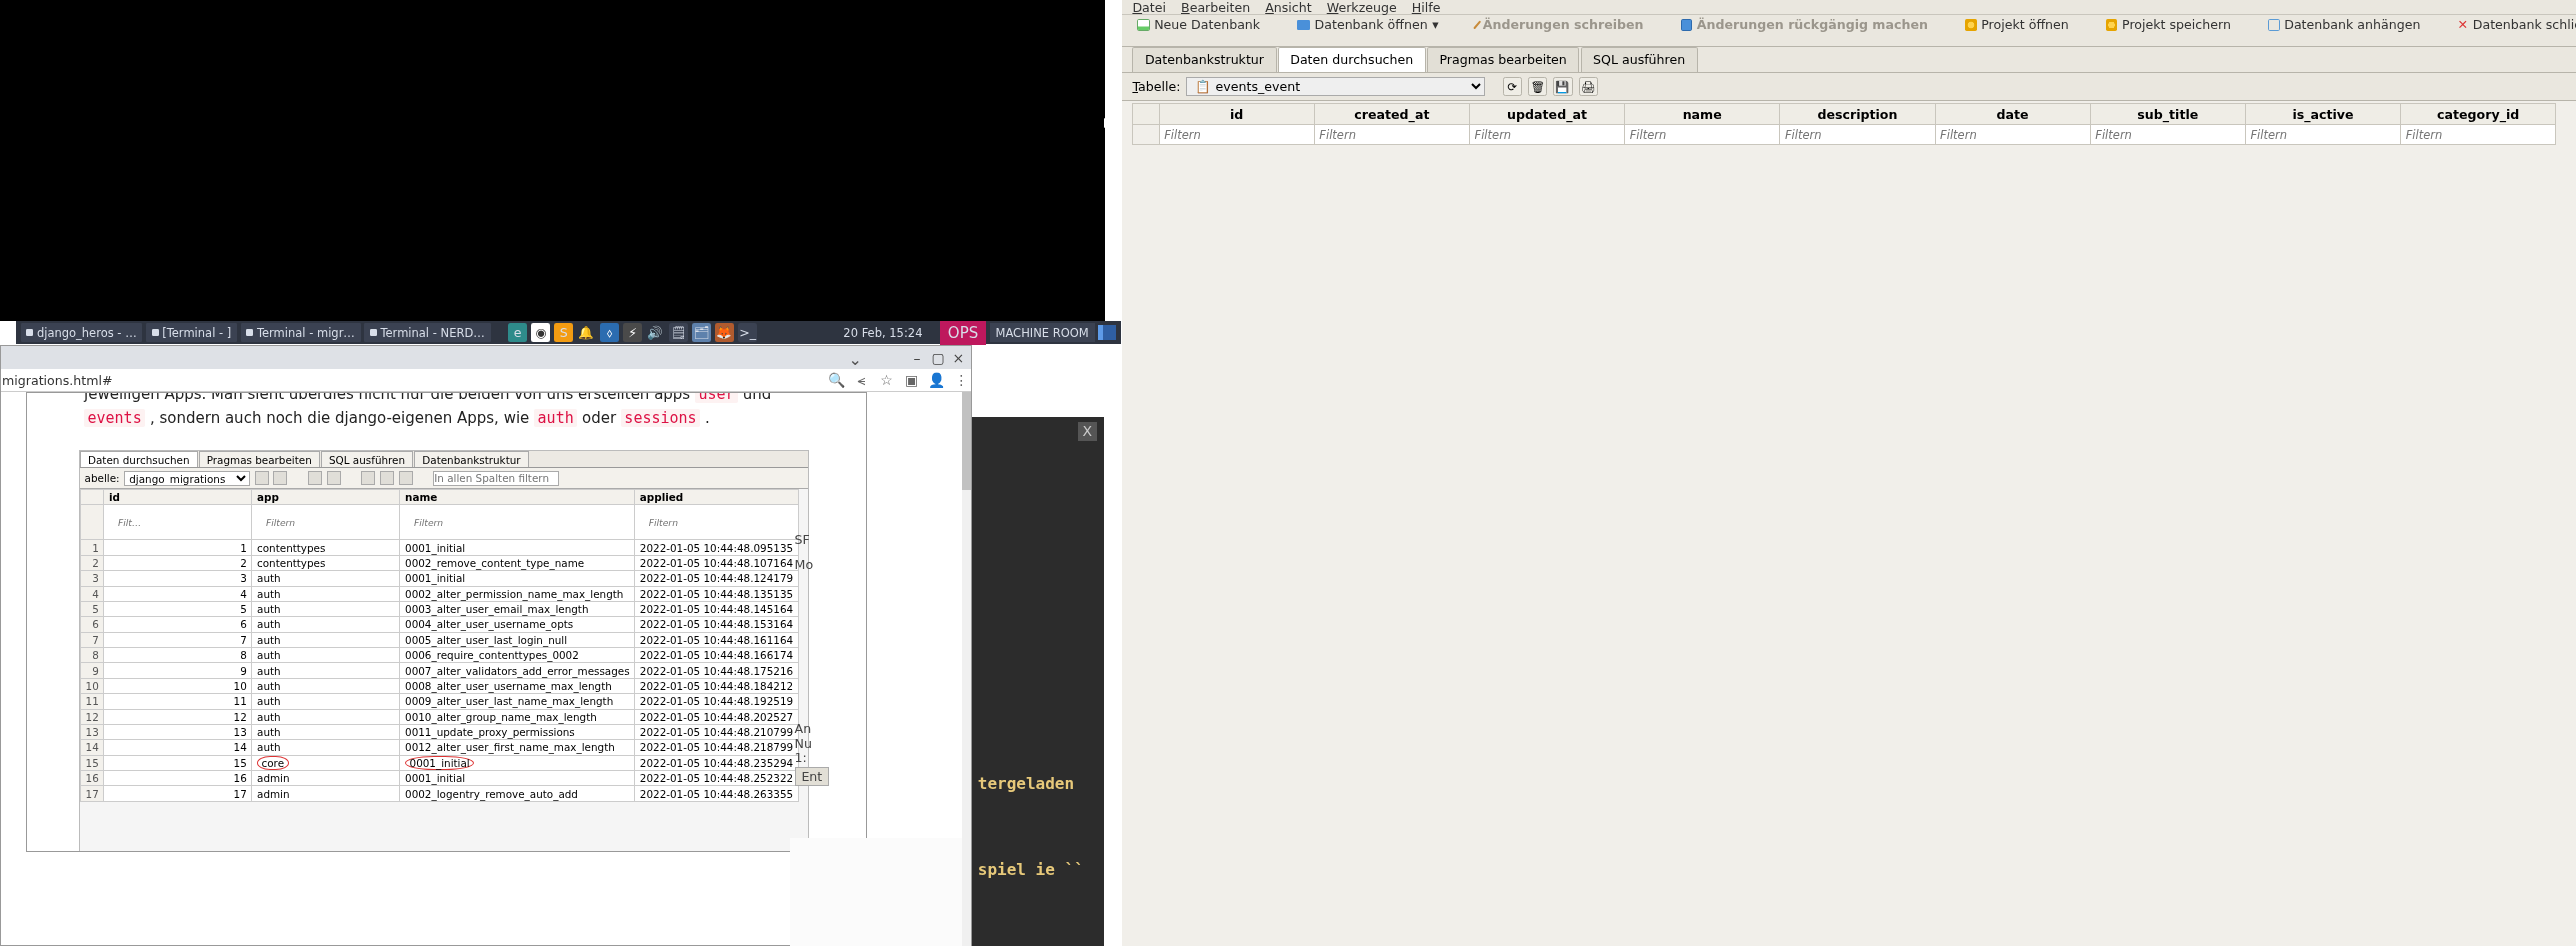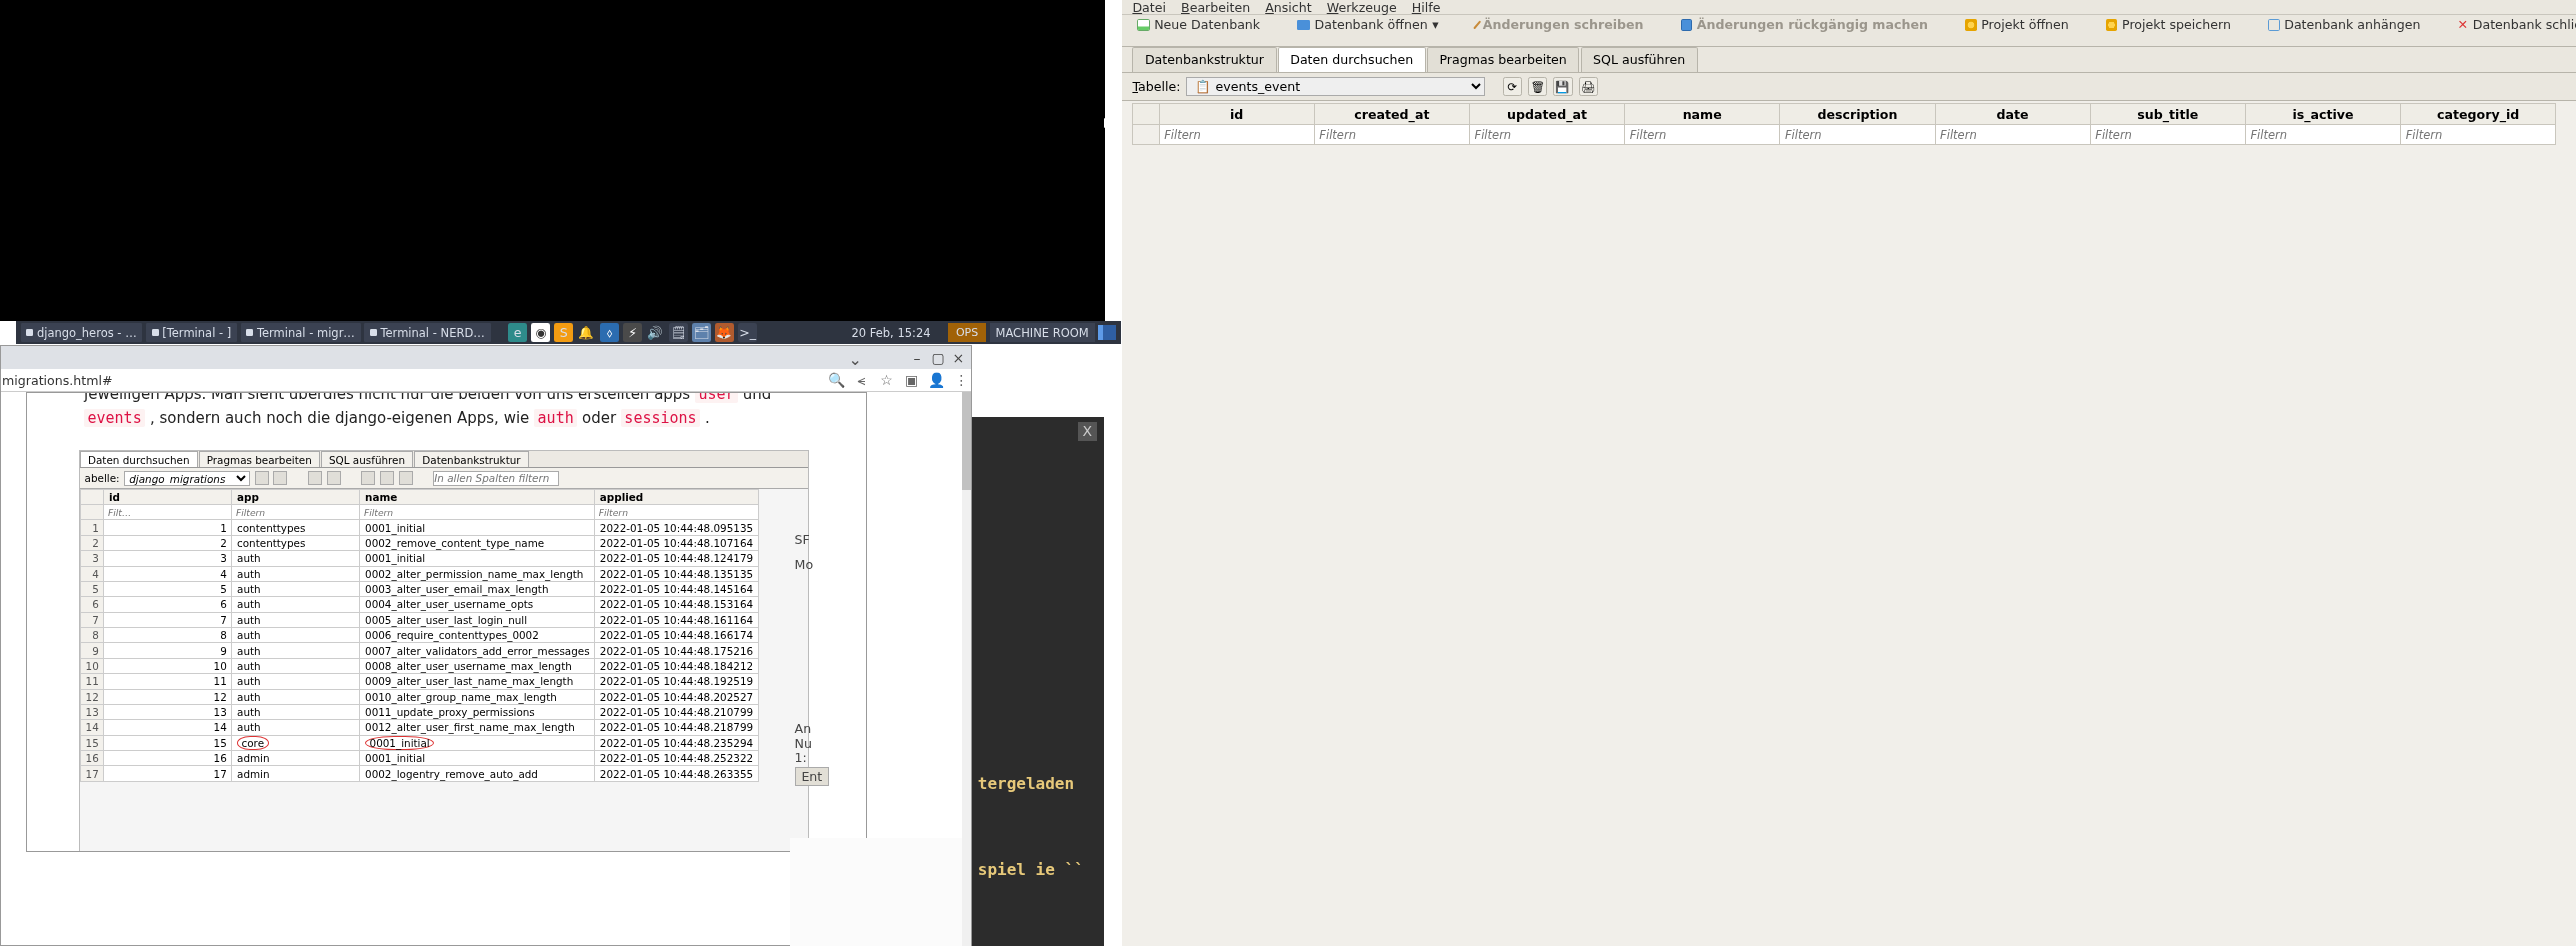--- a/index.html
+++ b/index.html
@@ -19,21 +19,21 @@
   .subl { background:#f39c12; }
   .bell { color:#d8dee9; }
   .vsc { background:#2b6cb0; color:#fff;}
   .thunder { background:#4a4a4a; color:#fff;}
   .sound { color:#d8dee9;}
   .note { background:#3b4252;}
   .files { background:#5e81ac;}
   .ff { background:#b15b2e; color:#fff;}
   .term { background:#3b4252;}
   .taskbar .clock { margin-left:auto; font-size:11.5px; white-space:nowrap;}
-  .taskbar .ops { background:#a16207; padding:3px 8px; font-size:11px;}
+  .taskbar .ops { background:#be185d; padding:3px 8px; font-size:15px;}
   .taskbar .mr { background:#3b4252; padding:2.3px 5.8px; font-size:11.5px;}
   .taskbar .graph { width:18.4px; height:15px; background:linear-gradient(to right,#5e9be8 0%,#5e9be8 30%,#2f5fa3 30%,#2f5fa3 100%);}
   .tb-mini { display:inline-block; width:7px; height:7px; background:#d8dee9; border-radius:1.2px;}
 
   
   .chrome-win { position:absolute; left:0; top:345px; width:972px; height:601px; background:#fff; border:0.6px solid #999; }
   .chrome-win .titlebar { height:23px; background:#dee1e6; position:relative; }
   .titlebar .chev { position:absolute; right:109px; top:3.5px; color:#555; font-size:16px;}
   .titlebar .wbtn { position:absolute; top:3.5px; width:16px; height:16px; display:flex; align-items:center; justify-content:center; color:#444; font-size:14px;}
   .wmin { right:46px; } .wmax { right:25px; } .wclose { right:4.6px; }
@@ -52,26 +52,26 @@
   .doc-sbar-outer .thumb { background:#c1c1c1; height:98px; position:absolute; top:0; width:100%;}
 
   .side-panel { position:absolute; left:789px; top:492px; right:4.6px; height:345px; color:#444; font-size:12.6px; padding:5.8px 4.6px; background:#fbfbfb;}
   .side-panel div { margin:3.5px 0;}
 
   
   .emb-tabs { height:17px; background:#ece9e3; display:flex; gap:1.2px; font-size:10.4px; border-bottom:0.6px solid #999;}
   .emb-tabs div { padding:2.3px 7px; border:0.6px solid #aaa; border-bottom:none; background:#f3f1ec;}
   .emb-tabs .act { background:#fff; }
   .emb-tb { height:21px; display:flex; align-items:center; gap:4.6px; padding:0 4.6px; font-size:10.4px; background:#f3f1ec; border-bottom:0.6px solid #aaa;}
-  .emb-tb select, .emb-tb input { font-size:10.4px; height:15px; border:0.6px solid #aaa; background:#fff;font-style:italic;}
+  .emb-tb select, .emb-tb input { font-size:10.4px; height:15px; border:0.6px solid #aaa; background:#fff;}
   .tb-ico { width:14px; height:14px; background:#e0ded8; border:0.6px solid #aaa; display:inline-block;}
   .emb-table { font-size:10.4px; border-collapse:collapse; }
   .emb-table th, .emb-table td { border:0.6px solid #ccc; padding:1.2px 4.6px; text-align:left; white-space:nowrap; background:#fff;}
   .emb-table th { background:#f3f1ec; font-weight:600;}
-  .emb-table tr.filterrow td { padding:0;}
+  .emb-table tr.filterrow td { padding:10px;}
   .emb-table tr.filterrow input { border:none; width:100%; height:14px; font-size:9.2px; font-style:italic; color:#777; background:#fff; padding:0 3.5px;}
   .rownum { text-align:right !important; color:#555; background:#f3f1ec !important;}
   .circle { border:1.2px solid #d33; border-radius:50%/60%; padding:0 3.5px;}
 
   
   .termfrag { position:absolute; left:972px; top:417px; width:132px; height:529px; background:#2c2c2c;}
   .termfrag .x { position:absolute; right:7px; top:4.6px; width:19.5px; height:19.5px; background:#555; color:#ccc; font-size:14px; display:flex; align-items:center; justify-content:center;}
   .termfrag .line { position:absolute; color:#e7c97a; font-family:monospace; font-size:16px; font-weight:600;}
 
   

